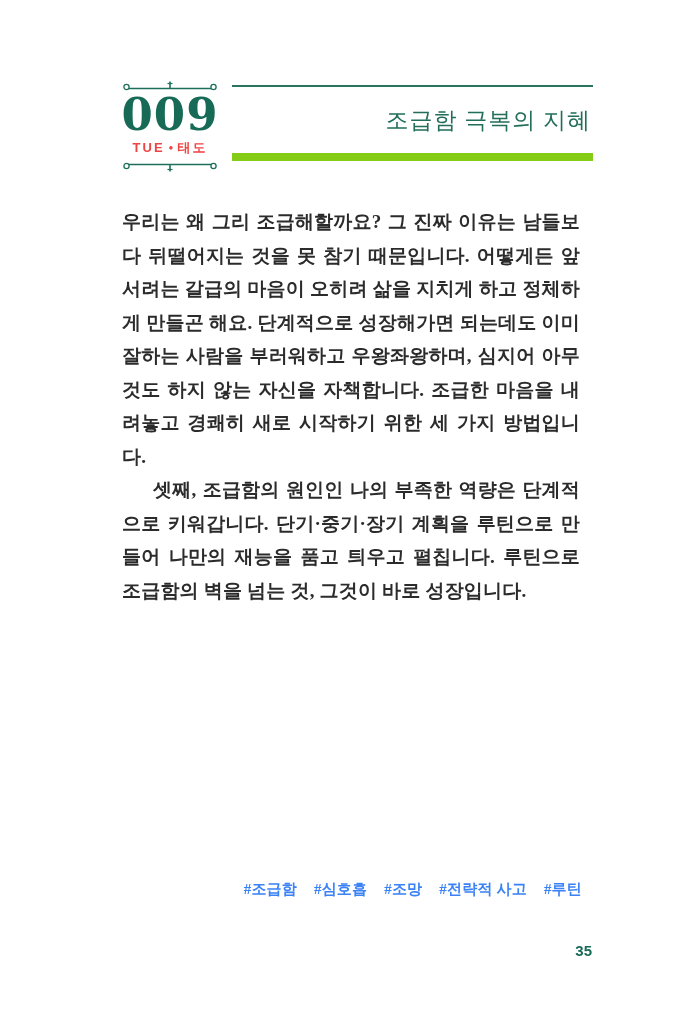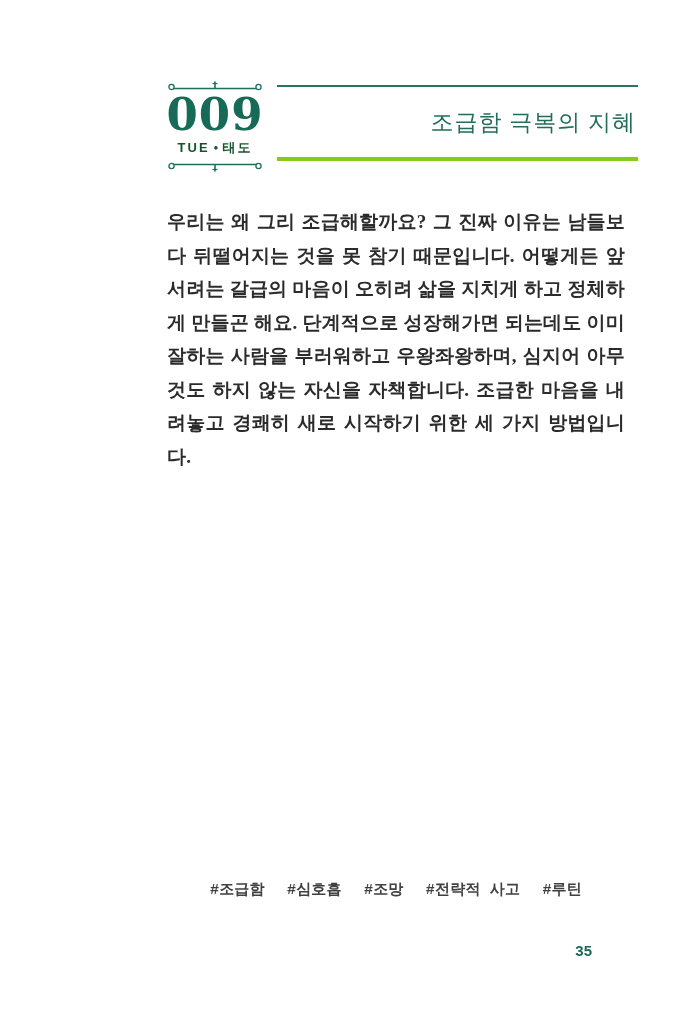--- a/index.html
+++ b/index.html
@@ -3,21 +3,21 @@
 <meta charset="utf-8">
 <style>
   html, body { margin: 0; padding: 0; }
   body {
     width: 677px; height: 1024px;
     background: #ffffff;
     font-family: "Liberation Serif", "DejaVu Serif", serif;
     position: relative;
     overflow: hidden;
   }
-  .page { position: absolute; inset: 0; margin-left: 45px; }
+  .page { position: absolute; inset: 0; }
 
   
   .badge {
     position: absolute;
     left: 121px; top: 79px; width: 98px;
     text-align: center;
     color: #166a56;
   }
   .ornament { display: block; width: 98px; height: 13px; color: #1d6f5c; }
   .ornament.flip { transform: scaleY(-1); }
@@ -28,32 +28,32 @@
     line-height: 44px;
     letter-spacing: 1px;
     color: #166a56;
     margin-top: 1px;
   }
   .day-line {
     font-family: "Liberation Sans", sans-serif;
     font-weight: 700;
     font-size: 13px;
     letter-spacing: 2px;
-    color: #14532d;
+    color: #ef4444;
     margin: 2px 0 4px 0;
     white-space: nowrap;
   }
   .day-line .dot { font-size: 8px; vertical-align: 2px; letter-spacing: 0; padding: 0 4px; }
 
   
   .title-block {
     position: absolute;
     left: 232px; top: 85px; width: 361px; height: 76px;
     border-top: 2px solid #2a7361;
-    border-bottom: 4px solid #84cc16;
+    border-bottom: 8px solid #84cc16;
     box-sizing: border-box;
     display: flex; align-items: center; justify-content: flex-end;
   }
   .page-title {
     font-family: "Liberation Serif", "DejaVu Serif", serif;
     font-size: 23px;
     color: #226e5a;
     letter-spacing: 1px;
     padding-right: 2px;
     white-space: nowrap;
@@ -71,24 +71,24 @@
     letter-spacing: 0.2px;
     font-weight: bold;
   }
   .body-text p { margin: 0; }
   .body-text p.indent { text-indent: 31px; }
 
   
   .hashtags {
     position: absolute;
     right: 95px; top: 880px;
-    font-family: Liberation Mono, monospace;
+    font-family: Liberation Serif, serif;
     font-weight: 700;
     font-size: 15px;
-    color: #404040;
+    color: #3b82f6;
     white-space: nowrap;
     letter-spacing: 0.2px;
   }
   .hashtags span + span { margin-left: 13px; }
   .page-number {
     position: absolute;
     right: 85px; top: 942px;
     font-family: "Liberation Sans", "DejaVu Sans", sans-serif;
     font-weight: 700;
     font-size: 15px;
@@ -120,20 +120,21 @@
       <line x1="46.5" y1="4.5" x2="51.5" y2="4.5" stroke="currentColor" stroke-width="1.2"></line>
     </svg>
   </div>
 
   <div class="title-block">
     <div class="page-title">조급함 극복의 지혜</div>
   </div>
 
   <div class="body-text">
     <p>우리는 왜 그리 조급해할까요? 그 진짜 이유는 남들보다 뒤떨어지는 것을 못 참기 때문입니다. 어떻게든 앞서려는 갈급의 마음이 오히려 삶을 지치게 하고 정체하게 만들곤 해요. 단계적으로 성장해가면 되는데도 이미 잘하는 사람을 부러워하고 우왕좌왕하며, 심지어 아무것도 하지 않는 자신을 자책합니다. 조급한 마음을 내려놓고 경쾌히 새로 시작하기 위한 세 가지 방법입니다.</p>
+    <p class="indent">셋째, 조급함의 원인인 나의 부족한 역량은 단계적으로 키워갑니다. 단기·중기·장기 계획을 루틴으로 만들어 나만의 재능을 품고 틔우고 펼칩니다. 루틴으로 조급함의 벽을 넘는 것, 그것이 바로 성장입니다.</p>
   </div>
 
   <div class="hashtags">
     <span>#조급함</span>
     <span>#심호흡</span>
     <span>#조망</span>
     <span>#전략적 사고</span>
     <span>#루틴</span>
   </div>
   <div class="page-number">35</div>

